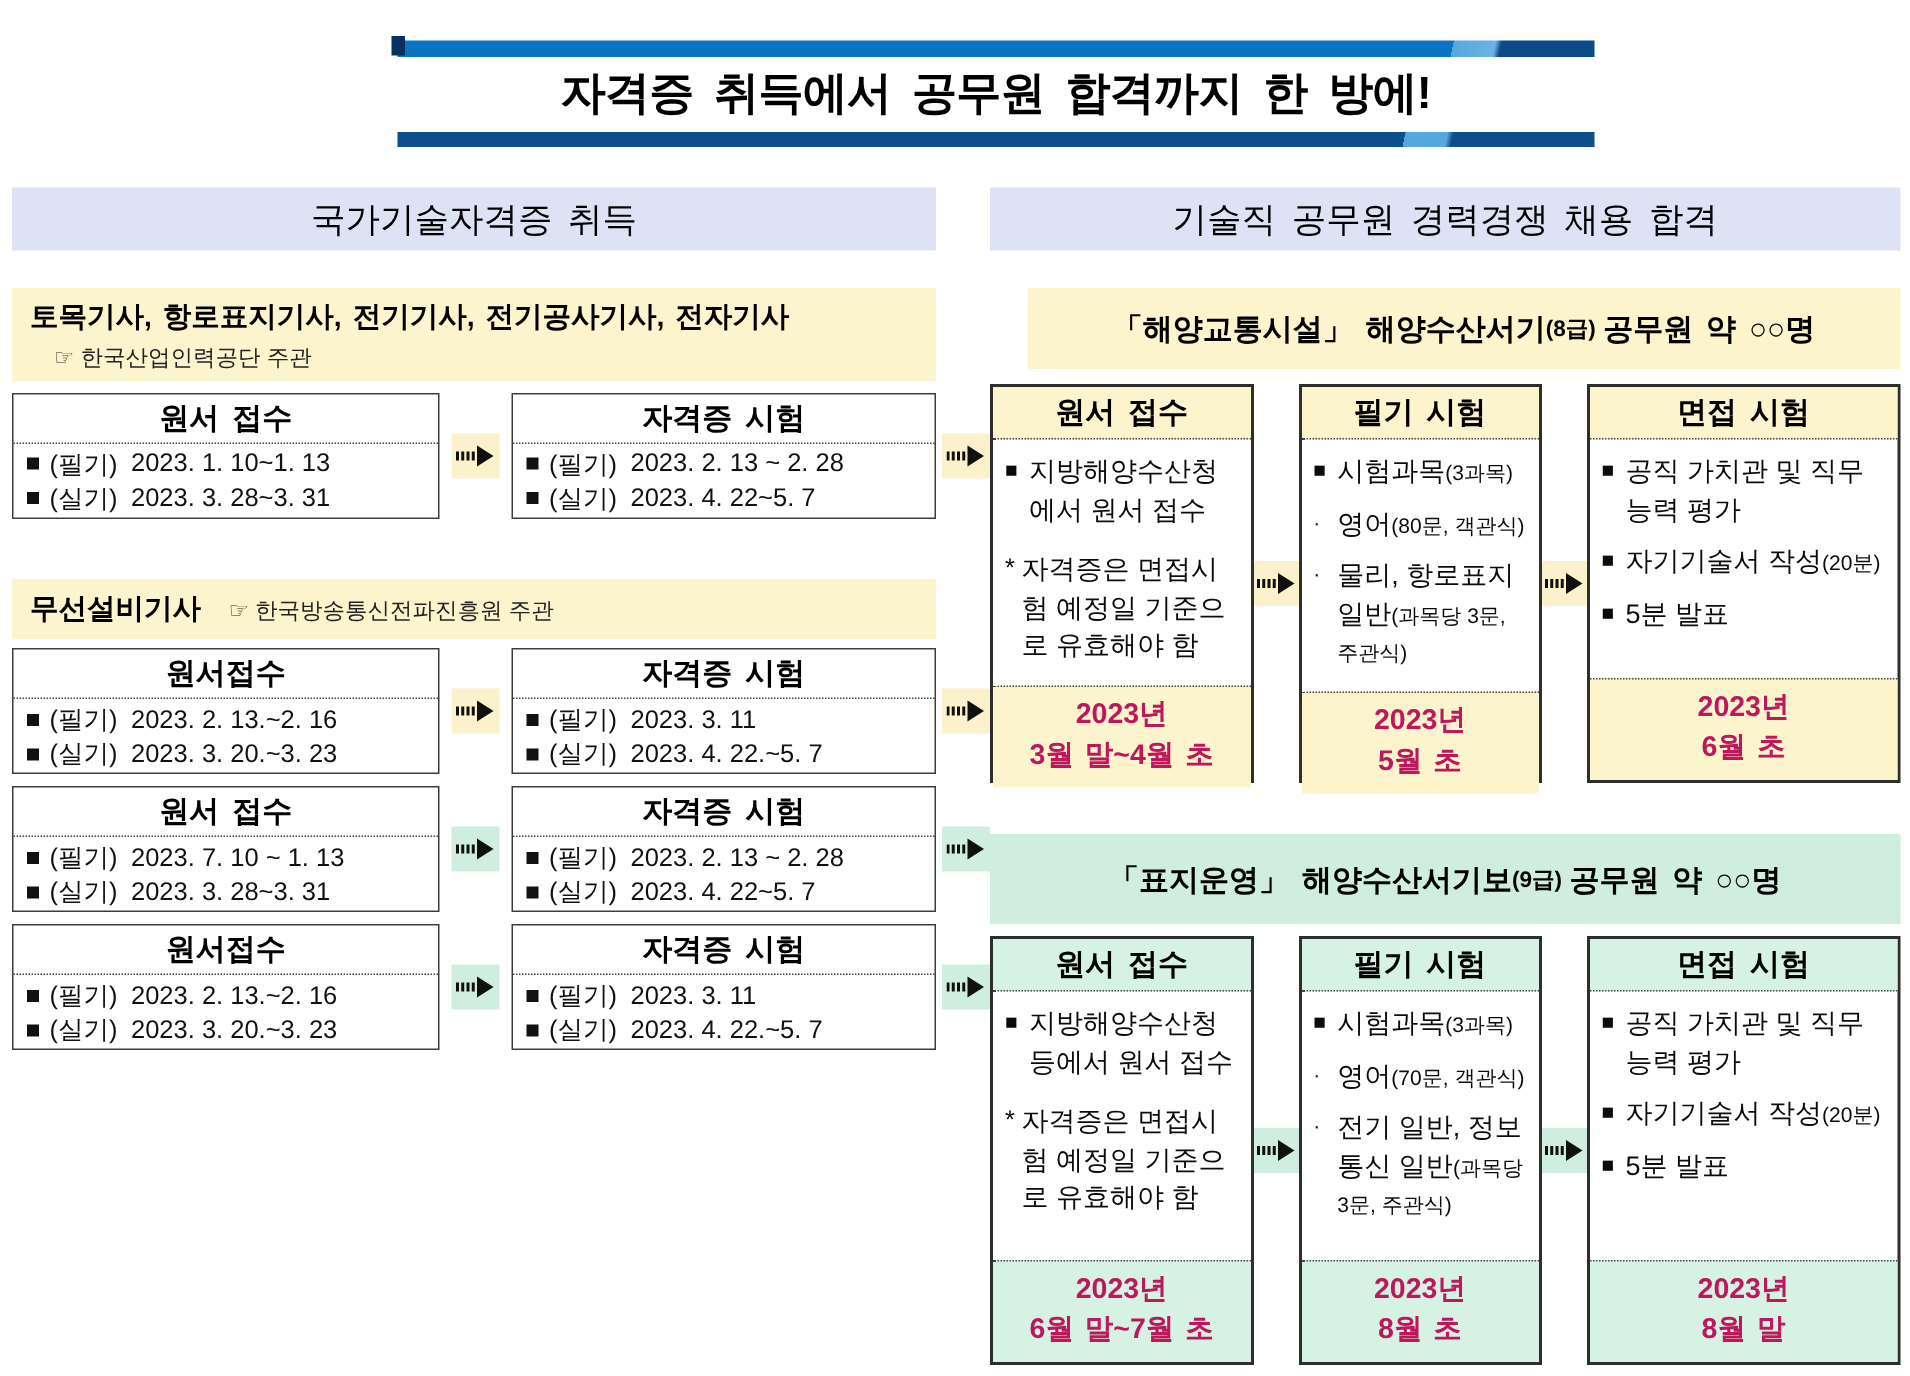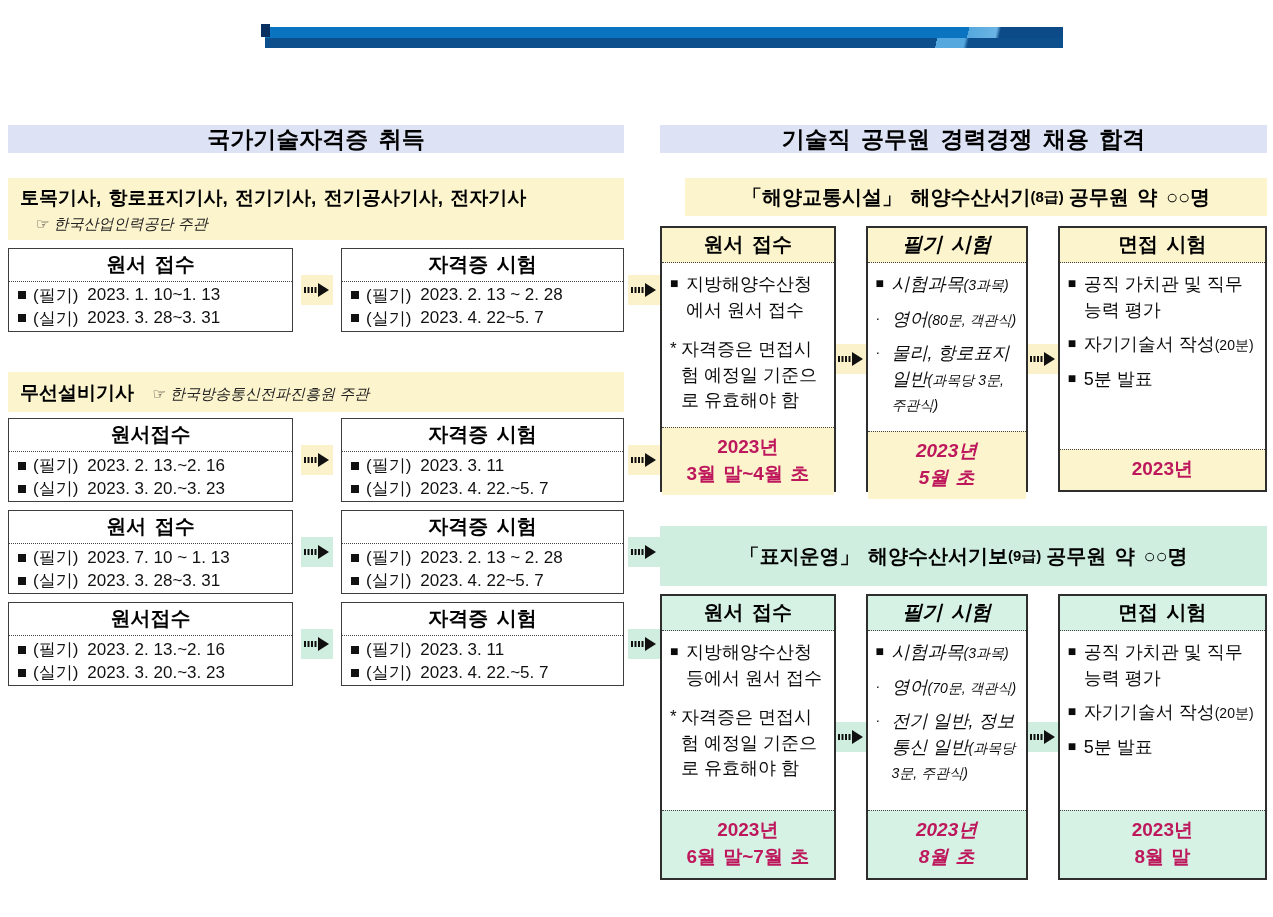--- a/index.html
+++ b/index.html
@@ -12,29 +12,29 @@
     background:linear-gradient(102deg,#0b74c1 0%,#0b74c1 88%,#55a8dd 88%,#6ab4e4 91.5%,#0d4a88 92%,#0d4a88 100%); }
   .bar-top::before { content:""; position:absolute; left:-4px; top:-3px; width:9px; height:13px; background:#083061; }
   .title-text { text-align:center; font-size:30px; font-weight:800; letter-spacing:-0.5px;
     word-spacing:6px; padding:4px 0 5px; color:#000; }
   .bar-bottom { height:10px;
     background:linear-gradient(102deg,#0d4e8c 0%,#0d4e8c 84%,#55a8dd 84%,#55a8dd 87.5%,#0d4e8c 88%,#0d4e8c 100%); }
 
   
   .col-left  { position:absolute; left:8px;   top:125px; width:616px; }
   .col-right { position:absolute; left:660px; top:125px; width:607px; }
-  .col-header { height:28px; background:#dde3f4; display:flex; align-items:center; justify-content:center;
-    font-size:23px; font-weight:bold; word-spacing:4px; color:#000; }
+  .col-header { height:42px; background:#dde3f4; display:flex; align-items:center; justify-content:center;
+    font-size:23px; font-weight:normal; word-spacing:4px; color:#000; }
 
   
   .banner { padding:6px 12px; }
   .b-yellow { background:#fcf4cd; }
   .b-green  { background:#cfeee0; }
   .bn-title { font-size:19px; font-weight:bold; line-height:1.45; word-spacing:2px; color:#000; }
-  .bn-org   { font-size:15px; color:#222;font-style:italic; }
+  .bn-org   { font-size:15px; color:#222; }
   .bn-block .bn-org { padding:3px 0 0 16px; display:block; }
   .bn-inline .bn-org { margin-left:14px; }
   .bn-wrap2 .bn-org { margin-left:10px; }
   .sec1 { margin-top:25px; min-height:58px; }
   .row1 { margin-top:8px; }
   .sec2 { margin-top:40px; min-height:38px; padding-top:7px; }
   .row2 { margin-top:6px; }
   .sec3 { margin-top:48px; min-height:60px; }
   .row3 { margin-top:8px; }
   .sec4 { margin-top:40px; min-height:40px; padding-top:8px; }
@@ -54,48 +54,49 @@
 
   
   .arrbox { width:32px; height:30px; display:flex; align-items:center; justify-content:center; }
   .t-y { background:#fbf2cb; } .t-g { background:#cfeee0; }
   .arr { display:block; }
   .bridge { position:absolute; right:-36px; top:50%; transform:translateY(-50%); }
 
   
   .rbanner { display:flex; align-items:center; justify-content:center; font-weight:bold; color:#000; word-spacing:3px; }
   .rbanner .big { font-size:20px; } .rbanner .small { font-size:15px; } .rbanner .post { margin-left:5px; }
-  .rb1 { margin-top:25px; height:38px;margin-left:25px; }
+  .rb1 { margin-top:25px; height:54px;margin-left:25px; }
   .rrow1 { margin-top:10px; height:266px; }
   .rb2 { margin-top:34px; height:60px; }
   .rrow2 { margin-top:8px; height:286px; }
 
   .rrow { display:flex; }
   .rbox { border:2px solid #2e2e2e; background:#fff; display:flex; flex-direction:column; }
-  .rbox.wa { width:182px; } .rbox.wb { width:168px;font-style:italic; } .rbox.wc { width:217px; }
+  .rbox.wa { width:182px; } .rbox.wb { width:168px; } .rbox.wc { width:217px; }
   .rgap { flex:1; display:flex; align-items:center; justify-content:center; }
   .rgap .arrbox { width:30px; height:30px; }
   .rb-head { text-align:center; font-size:20px; font-weight:bold; word-spacing:3px;
     padding:3px 0 4px; border-bottom:1px dotted #444; color:#000; }
   .grp-y .rb-head, .grp-y .rb-foot { background:#fcf4cd; }
   .grp-g .rb-head, .grp-g .rb-foot { background:#d6f2e4; }
   .rb-body { flex:1; padding:9px 6px 4px 8px; }
   .bl { display:flex; font-size:18px; line-height:1.42; margin-bottom:9px; color:#0b0b0b; }
   .bl .mk { flex:none; width:16px; font-size:14px; padding-top:2px; }
   .bl.star .mk { width:11px; font-size:17px; padding-top:0; }
   .bl.star { margin-top:14px; }
   .bl .paren { font-size:14px;margin-top:21px; }
   .rb-foot { border-top:1px dotted #444; text-align:center; font-weight:bold; font-size:19px;
     line-height:1.45; padding:5px 0 7px; color:#be185d; word-spacing:2px; }
 </style>
 </head>
 <body>
 
 <div class="title-wrap">
   <div class="bar-top"></div>
+  <div class="title-text">자격증 취득에서 공무원 합격까지 한 방에!</div>
   <div class="bar-bottom"></div>
 </div>
 
 <div class="col-left">
   <div class="col-header">국가기술자격증 취득</div>
 
   <div class="banner b-yellow sec1 bn-block">
     <div class="bn-title">토목기사, 항로표지기사, 전기기사, 전기공사기사, 전자기사</div>
     <span class="bn-org">☞ 한국산업인력공단 주관</span>
   </div>
@@ -381,20 +382,21 @@
               <span class="mk">■</span>
               <span class="tx"><span>자기기술서 작성</span><span class="paren">(20분)</span></span>
             </div>
           <div class="bl">
               <span class="mk">■</span>
               <span class="tx"><span>5분 발표</span></span>
             </div>
         </div>
         <div class="rb-foot">
             <div>2023년</div>
+            <div>6월 초</div>
           </div>
       </div>
     </div>
   </div>
 
   <div class="grp-g">
     <div class="rbanner b-green rb2">
       <span class="big">「표지운영」 해양수산서기보</span>
         <span class="small">(9급)</span>
         <span class="big post">공무원 약 ○○명</span>

